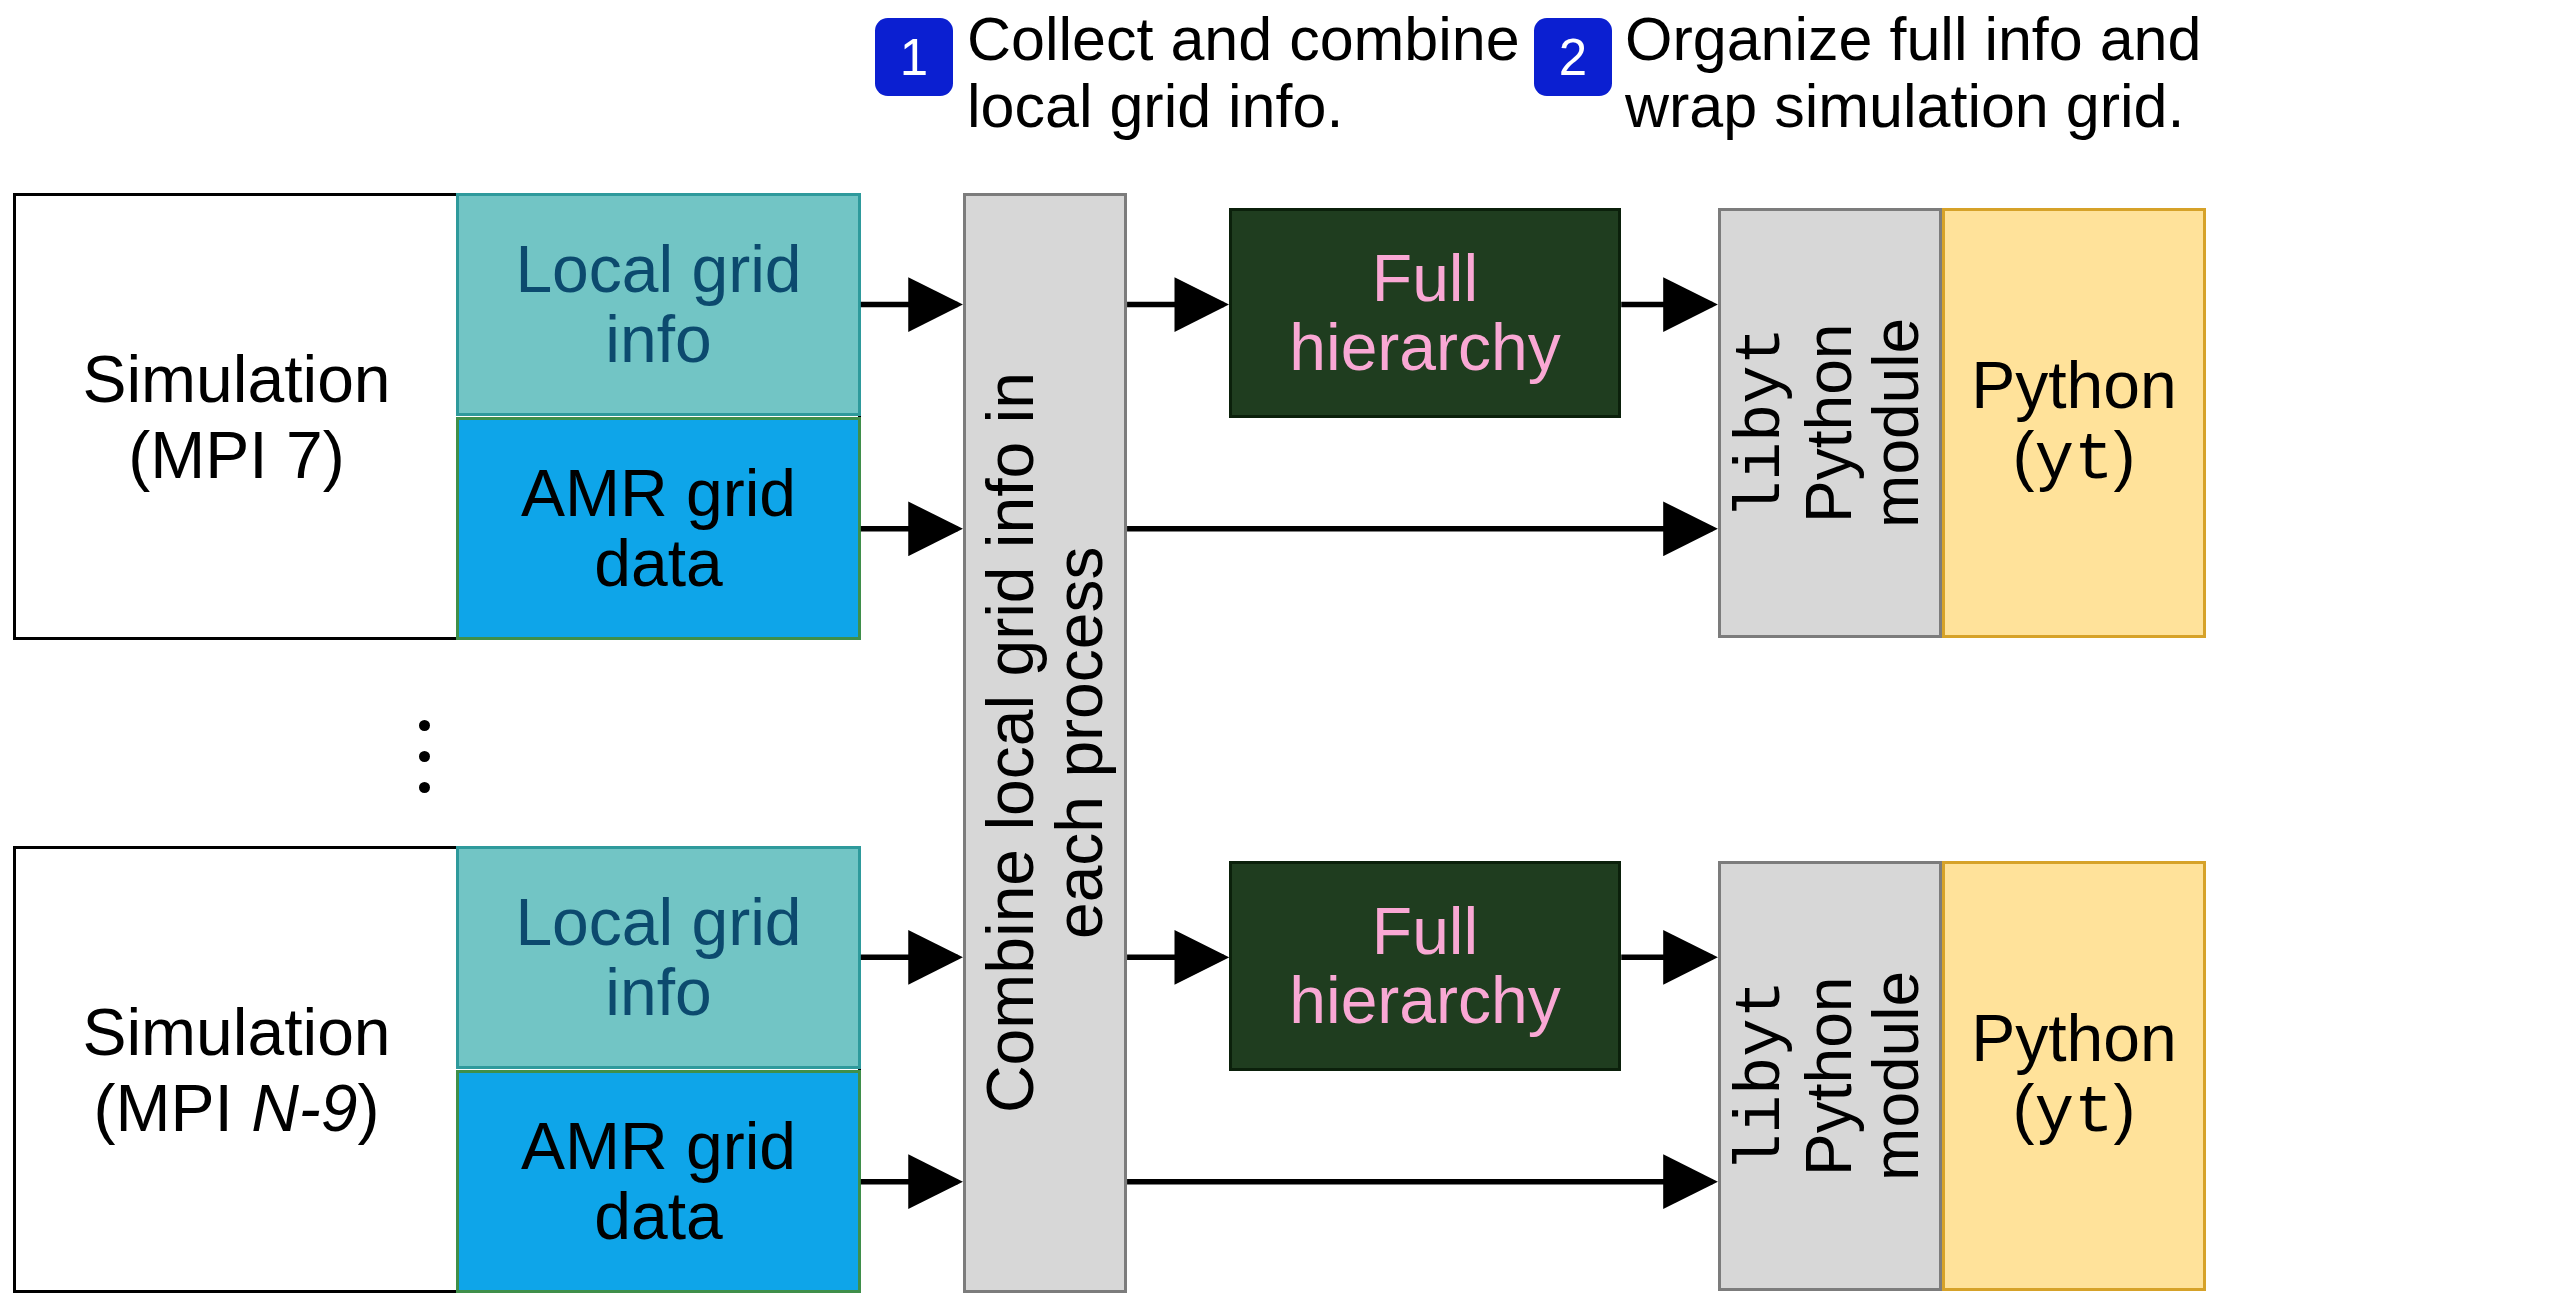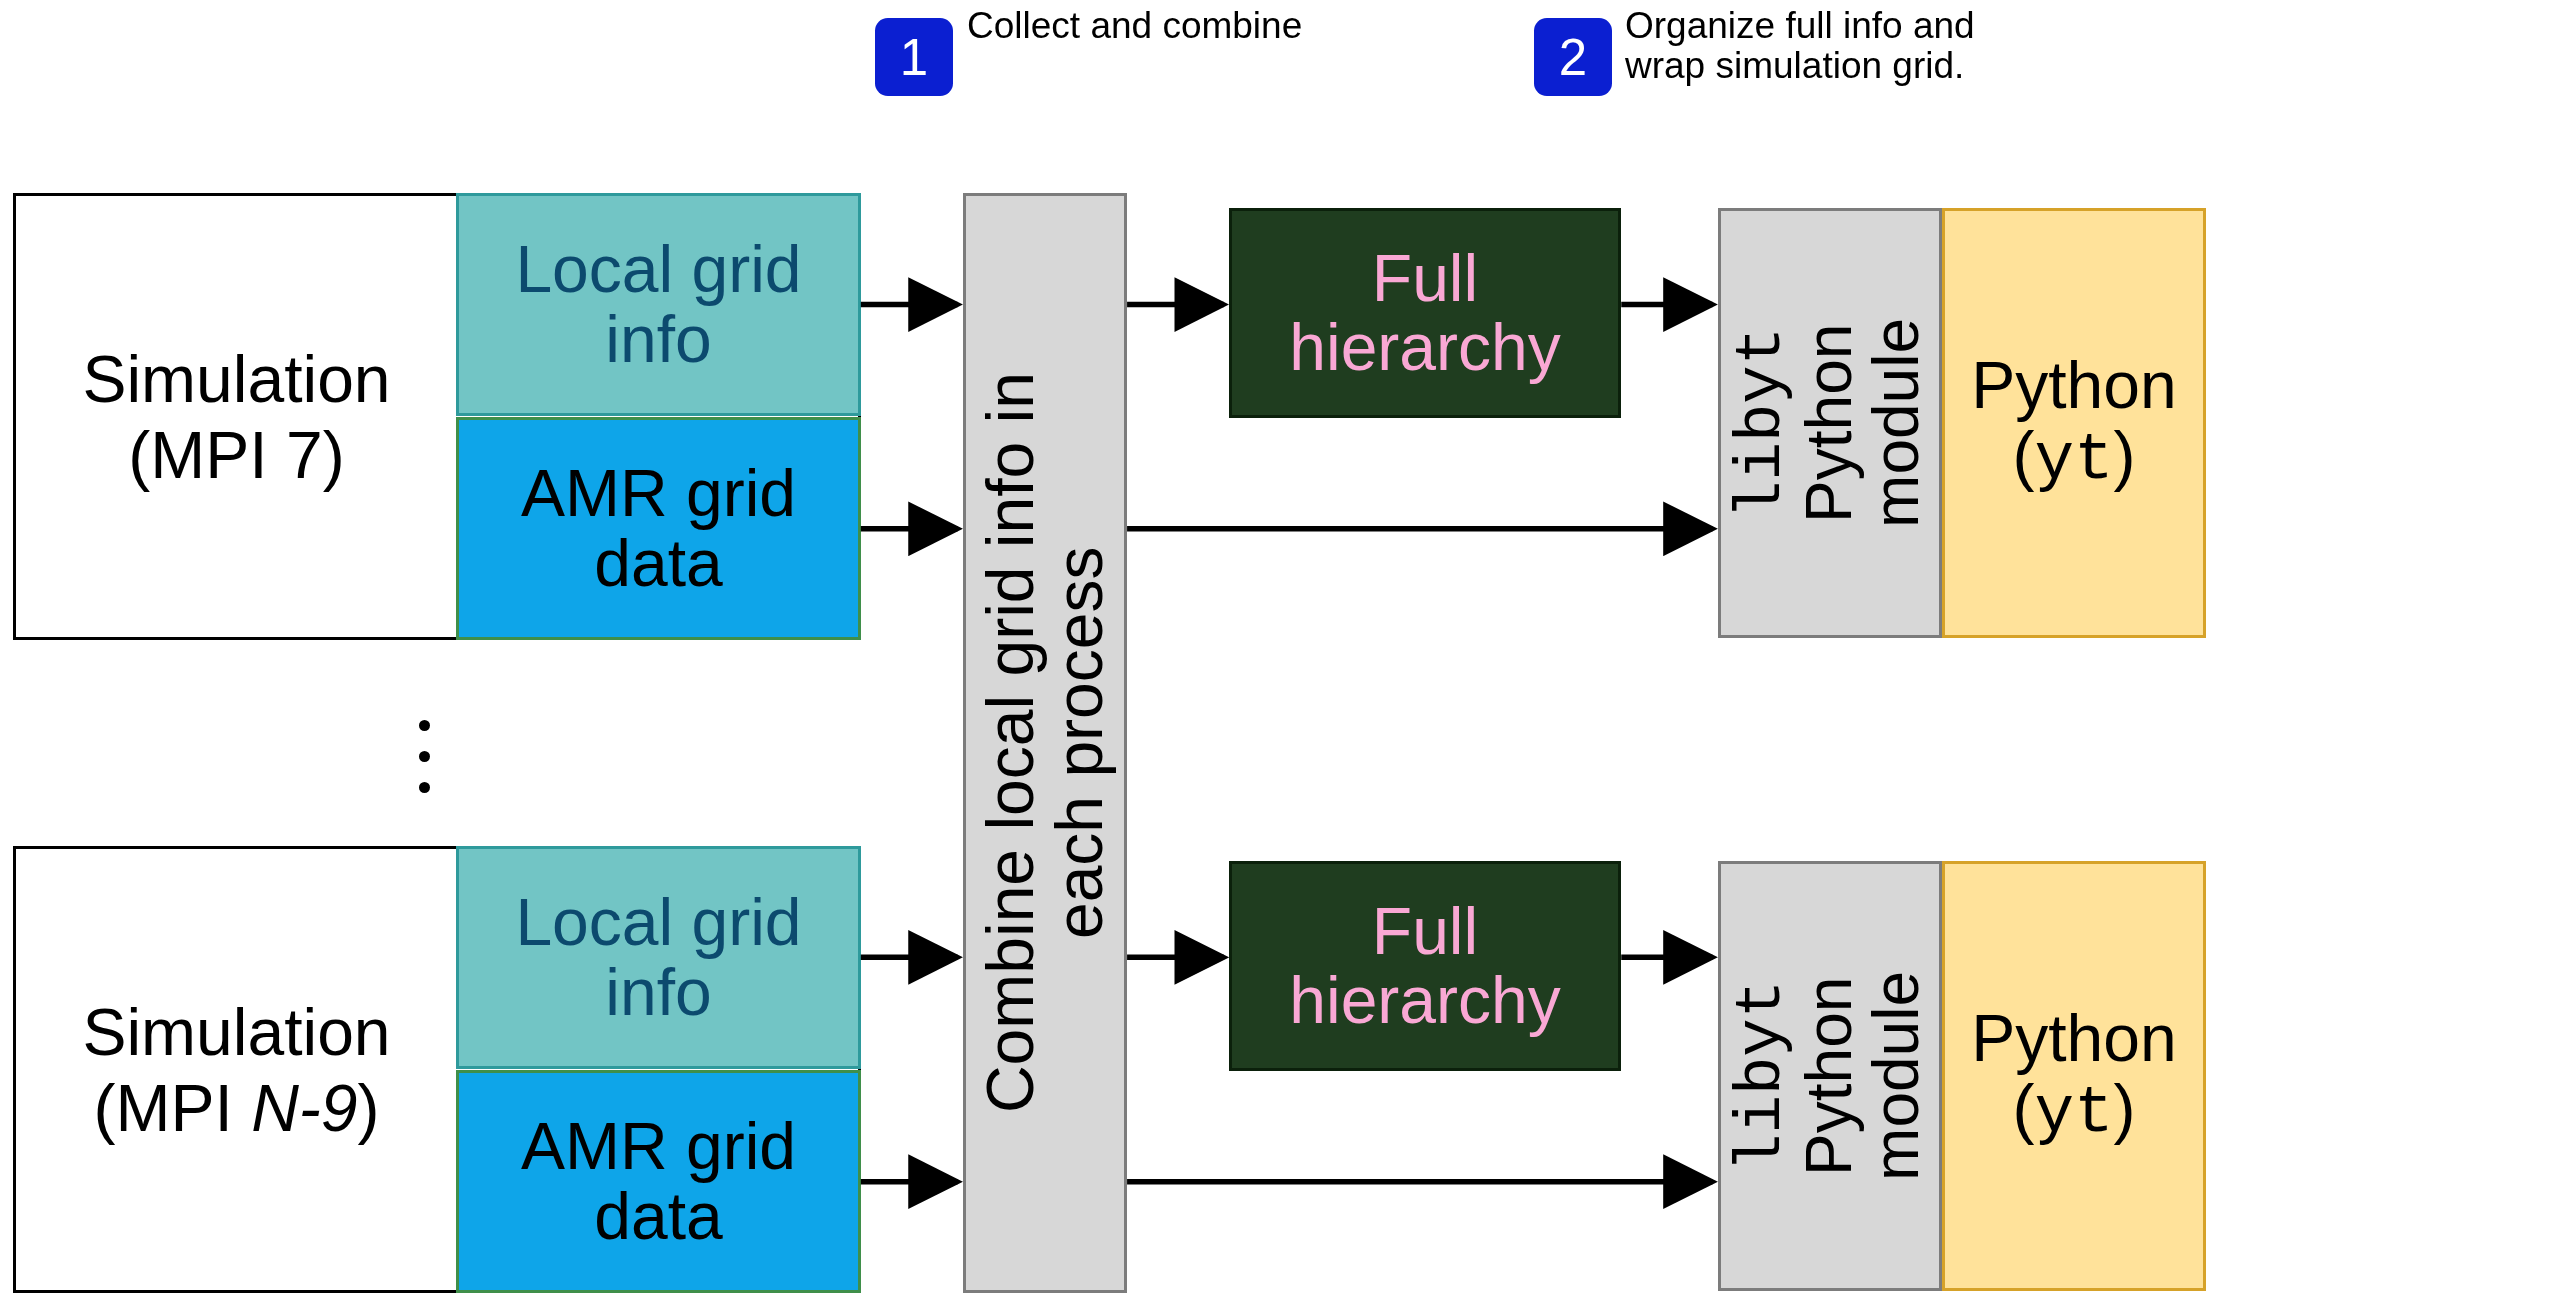--- a/index.html
+++ b/index.html
@@ -44,21 +44,21 @@
     height: 78px;
     background: #0b1fd1;
     color: #fff;
     border-radius: 12.8px;
     display:flex; align-items:center; justify-content:center;
     font-size: 51px;
     font-weight: normal;
   }
   .caption {
     position: absolute;
-    font-size: 37px;
+    font-size: 61px;
     color: #000;
     line-height: 1.1;
   }
   .ellipsis-dots {
     position: absolute;
     display: flex;
     flex-direction: column;
     gap: 20px;
   }
   .ellipsis-dots .dot {
@@ -74,20 +74,21 @@
 </head>
 <body>
 
 <div class="canvas">
 
   <div class="badge" style="left:875px; top:18px;">
     <span>1</span>
   </div>
   <div class="caption" style="left:967px; top:5.5px;">
     <span>Collect and combine</span><br>
+    <span>local grid info.</span>
   </div>
 
   <div class="badge" style="left:1534px; top:18px;">
     <span>2</span>
   </div>
   <div class="caption" style="left:1625px; top:5.5px;">
     <span>Organize full info and</span><br>
     <span>wrap simulation grid.</span>
   </div>
 

